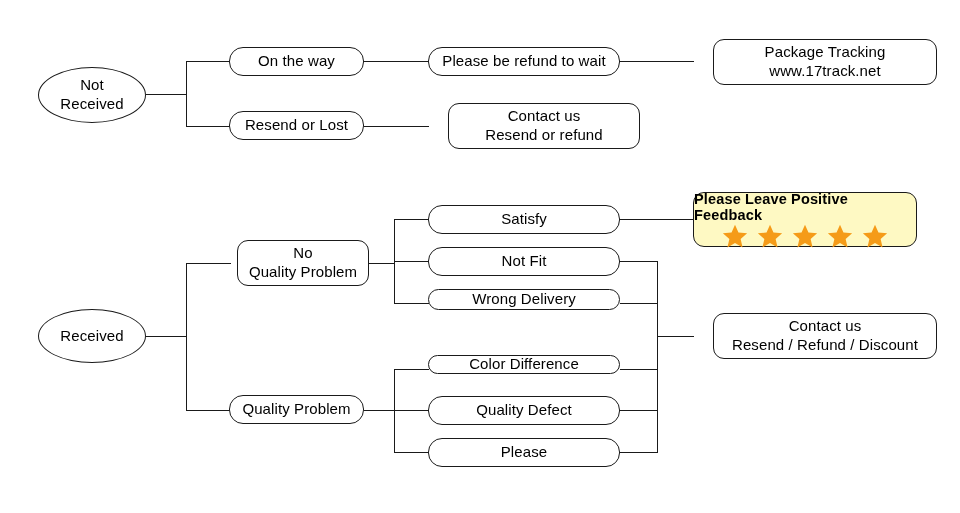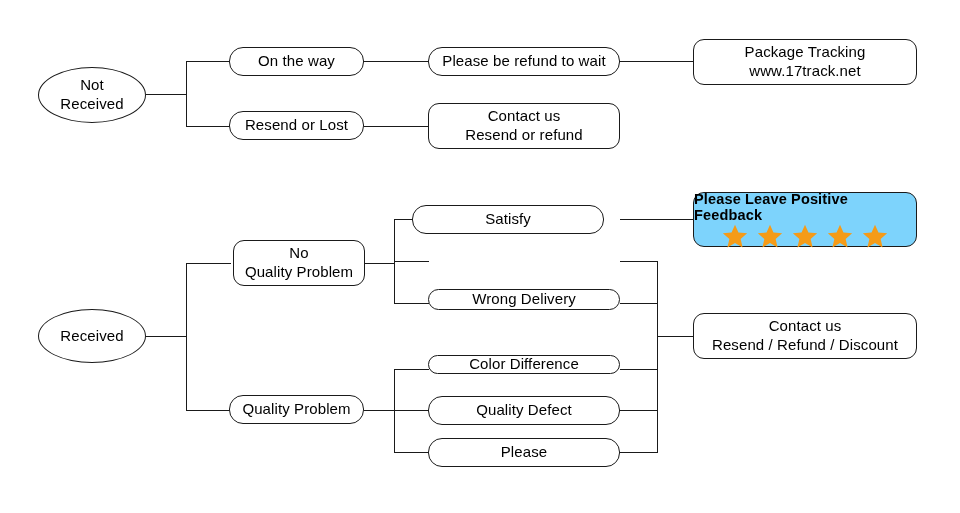--- a/index.html
+++ b/index.html
@@ -33,36 +33,37 @@
     z-index: 3;
   }
   .node.pill {
     border-radius: 14px;
   }
   .node.ellipse {
     border-radius: 50%;
   }
   .node.two-line {
     border-radius: 11px;
+    margin-left: 20px;
   }
   
   .line {
     position: absolute;
     background: #1a1a1a;
     z-index: 1;
   }
   .line.h { height: 1px; }
   .line.v { width: 1px; }
   
   .feedback {
     position: absolute;
     box-sizing: border-box;
     border: 1px solid #1a1a1a;
     border-radius: 11px;
-    background: #7dd3fc;
+    background: #fef9c3;
     display: flex;
     flex-direction: column;
     align-items: center;
     justify-content: center;
     z-index: 3;
   }
   .feedback-text {
     font-size: 14.5px;
     color: #000000;
     font-weight: 600;
@@ -131,27 +132,28 @@
   <div class="line h" style="left:620px; top:261px; width:38px;"></div>
   <div class="line h" style="left:620px; top:303px; width:38px;"></div>
   <div class="line h" style="left:620px; top:369px; width:38px;"></div>
   <div class="line h" style="left:620px; top:410px; width:38px;"></div>
   <div class="line h" style="left:620px; top:452px; width:38px;"></div>
   <div class="line v" style="left:657px; top:261px; height:191px;"></div>
   <div class="line h" style="left:657px; top:336px; width:37px;"></div>
 
   <div class="node ellipse" style="left:38px; top:309px; width:108px; height:54px;">Received</div>
 
-  <div class="node two-line" style="left:233px; top:240px; width:132px; height:46px;">No
+  <div class="node two-line" style="left:217px; top:240px; width:132px; height:46px;">No
 Quality Problem</div>
 
   <div class="node pill" style="left:229px; top:395px; width:135px; height:29px;">Quality Problem</div>
 
-  <div class="node pill" style="left:412px; top:205px; width:192px; height:29px;">Satisfy</div>
+  <div class="node pill" style="left:428px; top:205px; width:192px; height:29px;">Satisfy</div>
 
+  <div class="node pill" style="left:428px; top:247px; width:192px; height:29px;">Not Fit</div>
 
   <div class="node pill" style="left:428px; top:289px; width:192px; height:21px;">Wrong Delivery</div>
 
   <div class="node pill" style="left:428px; top:355px; width:192px; height:19px;">Color Difference</div>
 
   <div class="node pill" style="left:428px; top:396px; width:192px; height:29px;">Quality Defect</div>
 
   <div class="node pill" style="left:428px; top:438px; width:192px; height:29px;">Please</div>
 
   <div class="feedback" style="left:693px; top:192px; width:224px; height:55px;">

